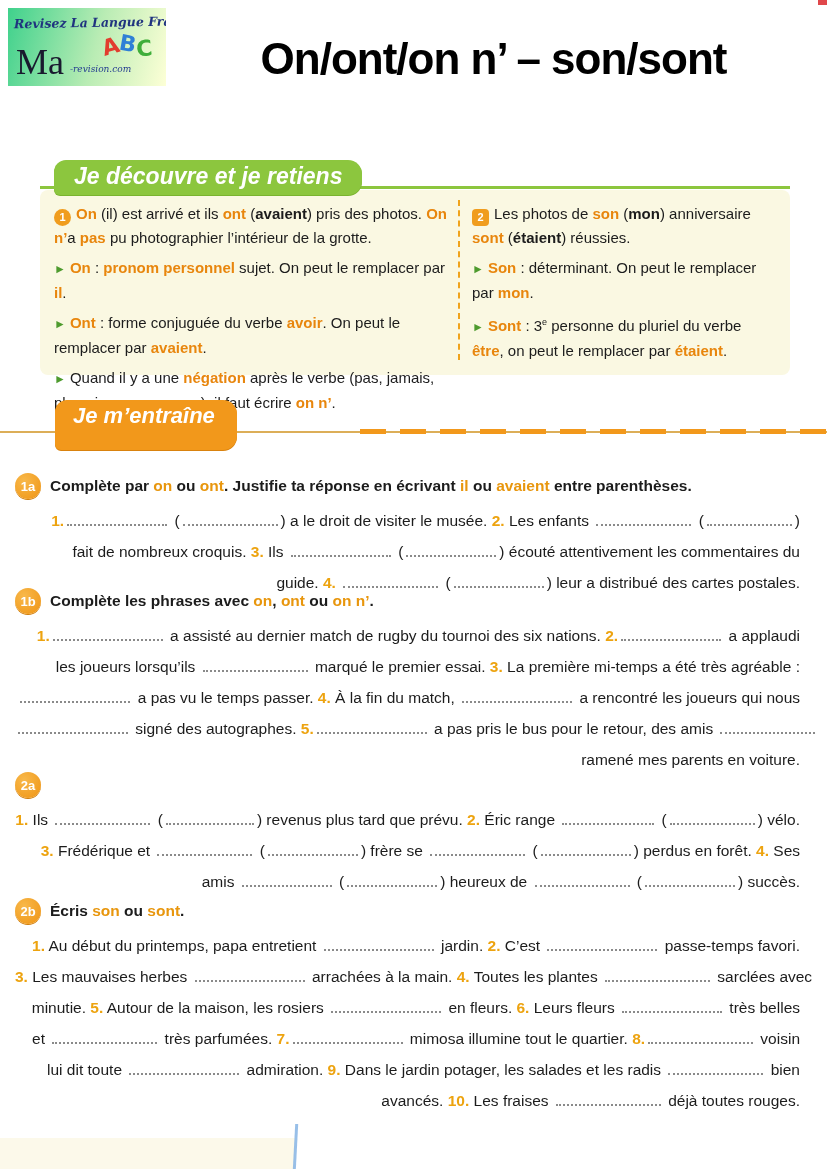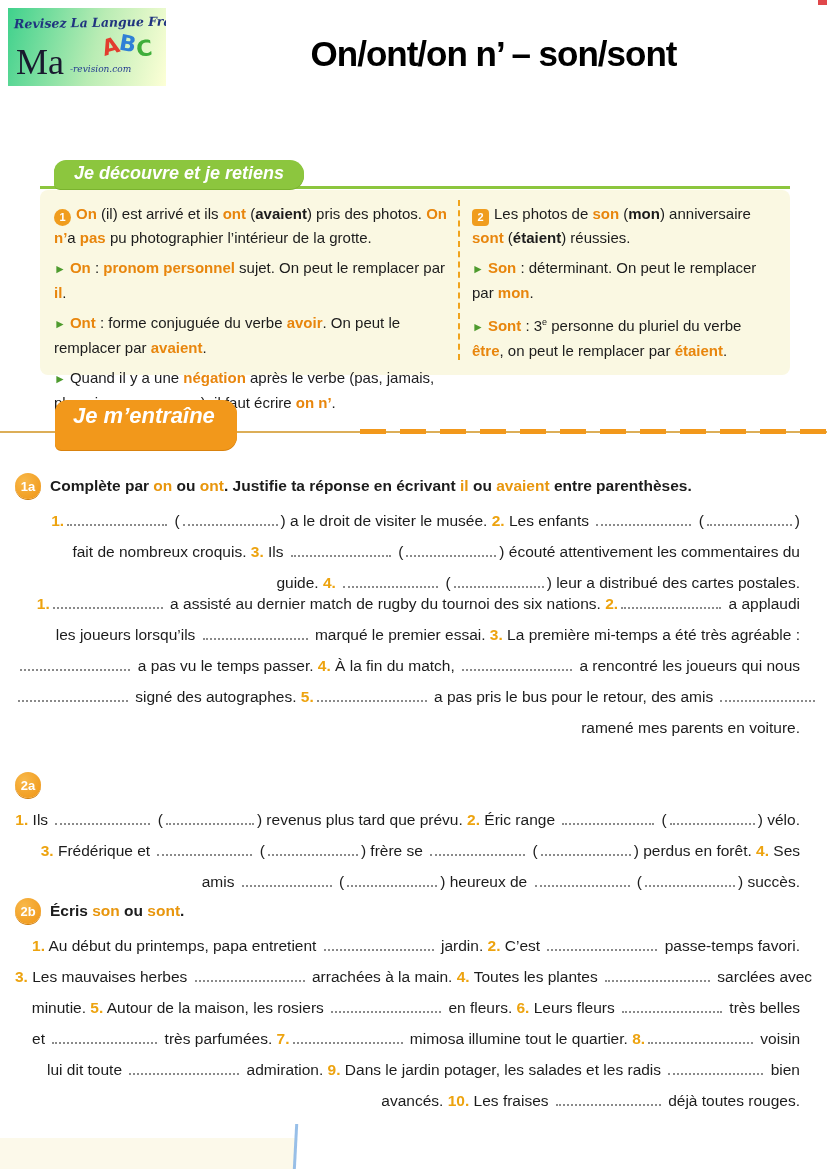--- a/index.html
+++ b/index.html
@@ -30,30 +30,30 @@
     font-family:"DejaVu Serif","Liberation Serif",serif;
     font-style:italic;font-size:9px;color:#223a8f;
   }
   .logo-abc{position:absolute;left:94px;top:26px;font-weight:bold;font-size:22px;}
   .logo-abc span{display:inline-block;font-family:"DejaVu Sans",sans-serif;}
   .abc-a{color:#e23d2e;transform:rotate(-16deg);}
   .abc-b{color:#2f7fd6;transform:rotate(10deg) translateY(-3px);}
   .abc-c{color:#3fae3a;transform:rotate(-6deg) translateY(2px);}
   .page-title{
     position:absolute;left:166px;top:34px;width:655px;text-align:center;
-    font-size:35px;font-weight:800;letter-spacing:-1px;color:#000;
+    font-size:44px;font-weight:800;letter-spacing:-1px;color:#000;
   }
   .corner-mark{position:absolute;right:0;top:0;width:9px;height:5px;background:#e0474b;}
   
   .discover{position:absolute;left:40px;top:160px;width:750px;}
   .green-line{position:absolute;left:0;top:26px;width:750px;height:3px;background:#8cc63e;}
   .badge-green{
     position:absolute;left:14px;top:0;z-index:2;
     background:#8cc63e;color:#fff;
-    font-size:18px;font-weight:bold;font-style:italic;
+    font-size:23px;font-weight:bold;font-style:italic;
     padding:3px 20px 5px 20px;border-radius:12px 14px 14px 6px;
     box-shadow:0 1px 0 #7ab32f;
   }
   .discover-box{
     position:absolute;left:0;top:30px;width:750px;height:185px;
     background:#faf8e2;border-radius:8px;
   }
   .disc-col-left{position:absolute;left:14px;top:12px;width:398px;font-size:15px;line-height:23px;}
   .disc-col-right{position:absolute;left:432px;top:12px;width:302px;font-size:15px;line-height:23px;}
   .disc-sep{
@@ -159,20 +159,24 @@
     <span class="ex-heading"><span>Complète par </span><span class="kw">on</span><span> ou </span><span class="kw">ont</span><span>. Justifie ta réponse en écrivant </span><span class="kw">il</span><span> ou </span><span class="kw">avaient</span><span> entre parenthèses.</span></span>
   </div>
   <div class="ex-body">
       <div class="ex-line"><span class="num">1.</span><span class="blank" style="width: 100px;"></span><span> (</span><span class="blank" style="width: 95px;"></span><span>) a le droit de visiter le musée. </span><span class="num">2.</span><span> Les enfants </span><span class="blank" style="width: 95px;"></span><span> (</span><span class="blank" style="width: 85px;"></span><span>)</span></div>
       <div class="ex-line"><span>fait de nombreux croquis. </span><span class="num">3.</span><span> Ils </span><span class="blank" style="width: 100px;"></span><span> (</span><span class="blank" style="width: 90px;"></span><span>) écouté attentivement les commentaires du</span></div>
       <div class="ex-line"><span>guide. </span><span class="num">4.</span><span> </span><span class="blank" style="width: 95px;"></span><span> (</span><span class="blank" style="width: 90px;"></span><span>) leur a distribué des cartes postales.</span></div>
     </div>
 </div>
 
 <div class="exercise ex-1b">
+  <div class="ex-head">
+    <span class="exbadge">1b</span>
+    <span class="ex-heading"><span>Complète les phrases avec </span><span class="kw">on</span><span>, </span><span class="kw">ont</span><span> ou </span><span class="kw">on n’</span><span>.</span></span>
+  </div>
   <div class="ex-body">
       <div class="ex-line"><span class="num">1.</span><span class="blank" style="width: 110px;"></span><span> a assisté au dernier match de rugby du tournoi des six nations. </span><span class="num">2.</span><span class="blank" style="width: 100px;"></span><span> a applaudi</span></div>
       <div class="ex-line"><span>les joueurs lorsqu’ils </span><span class="blank" style="width: 105px;"></span><span> marqué le premier essai. </span><span class="num">3.</span><span> La première mi-temps a été très agréable :</span></div>
       <div class="ex-line"><span class="blank" style="width: 110px;"></span><span> a pas vu le temps passer. </span><span class="num">4.</span><span> À la fin du match, </span><span class="blank" style="width: 110px;"></span><span> a rencontré les joueurs qui nous</span></div>
       <div class="ex-line"><span class="blank" style="width: 110px;"></span><span> signé des autographes. </span><span class="num">5.</span><span class="blank" style="width: 110px;"></span><span> a pas pris le bus pour le retour, des amis </span><span class="blank" style="width: 95px;"></span></div>
       <div class="ex-line"><span>ramené mes parents en voiture.</span></div>
     </div>
 </div>
 
 <div class="exercise ex-2a">

